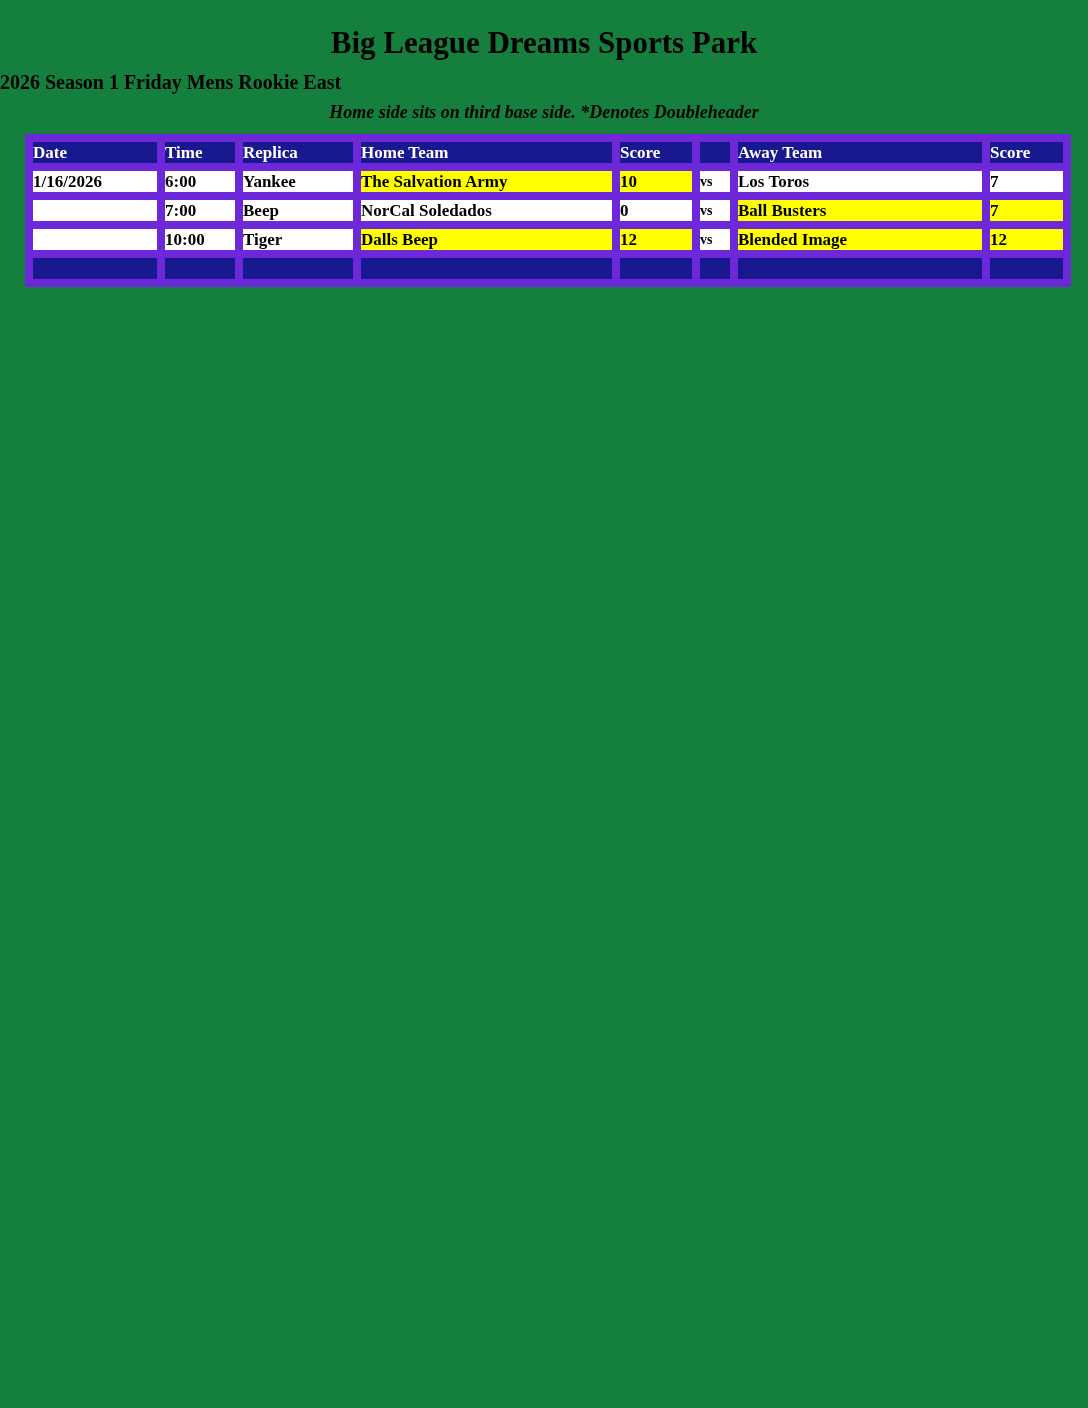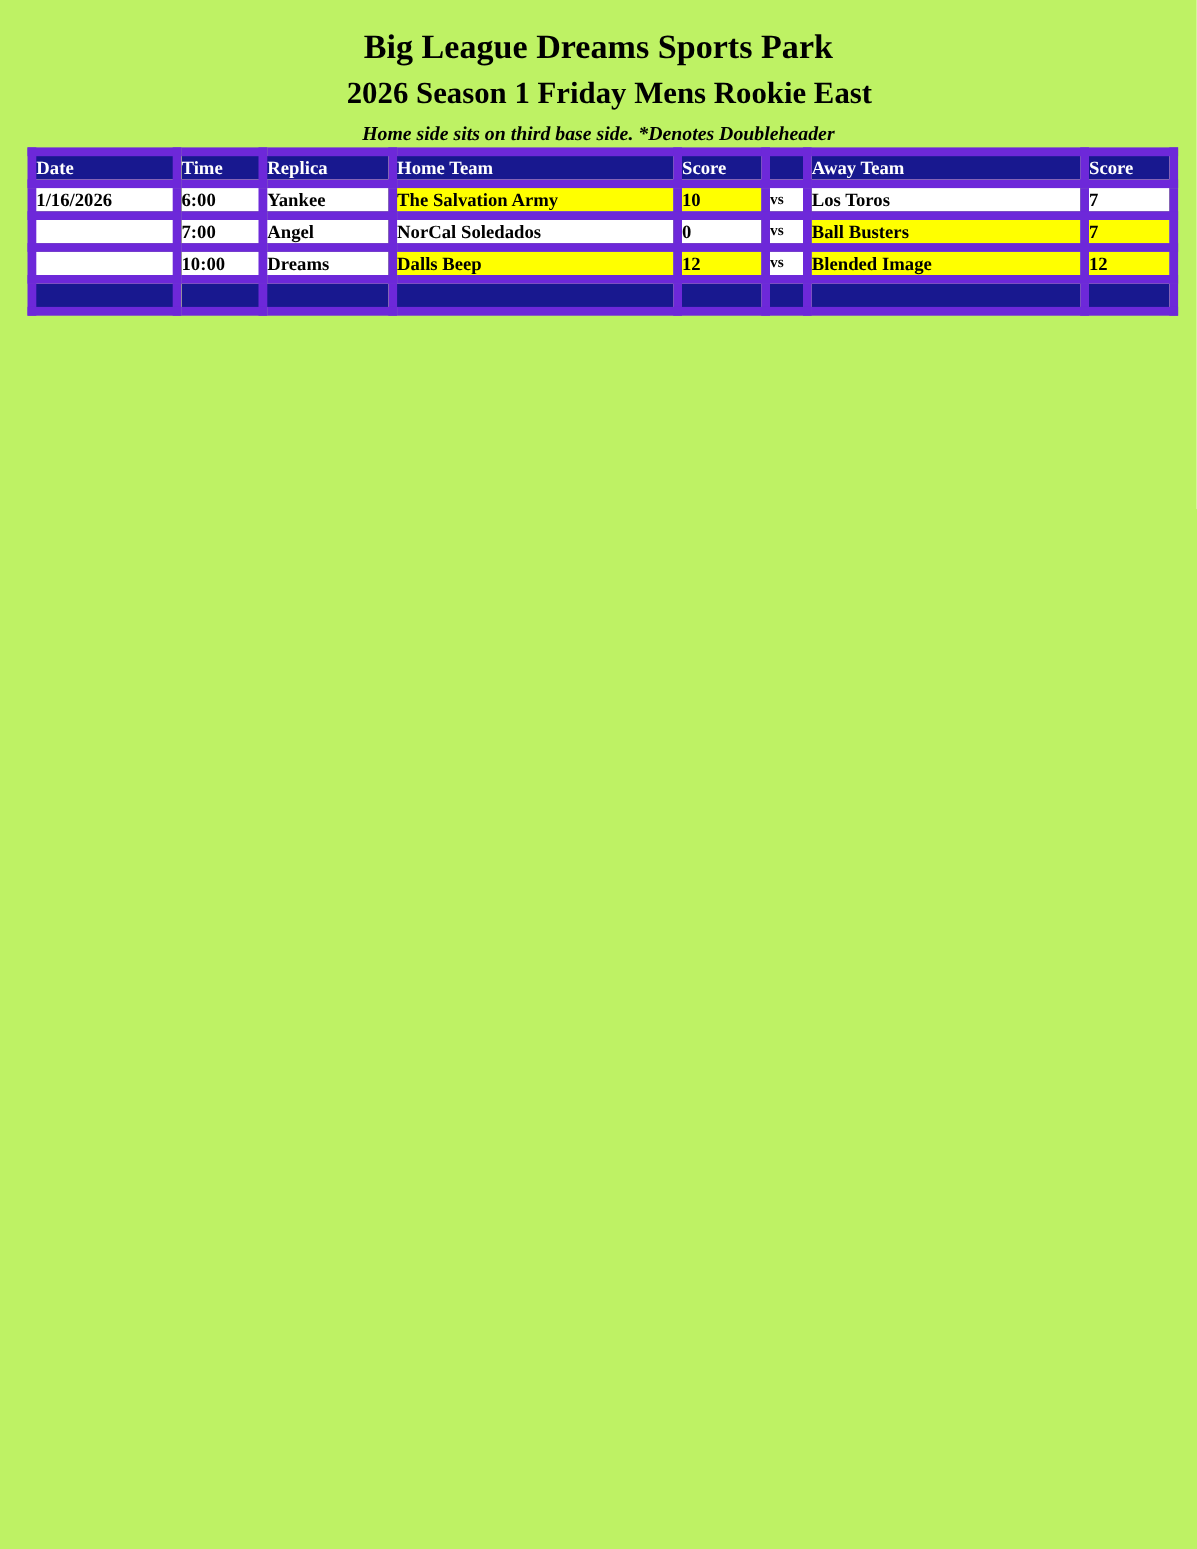--- a/index.html
+++ b/index.html
@@ -4,40 +4,38 @@
 <style>
   html, body {
     margin: 0;
     padding: 0;
     background: #ffffff;
   }
   .page {
     position: relative;
     width: 1088px;
     height: 1408px;
-    background: #bef264;
+    background: #15803d;
     font-family: "Liberation Serif", serif;
     overflow: hidden;
   }
   .title {
     margin: 26px 0 0 0;
     text-align: center;
     font-size: 31px;
     font-weight: bold;
     color: #000000;
     line-height: 1.1;
   }
   .subtitle {
     margin: 11px 0 0 0;
-    text-align: center;
-    font-size: 28px;
+    font-size: 20px;
     font-weight: bold;
     color: #000000;
     line-height: 1.1;
-    padding-left: 20px;
   }
   .note {
     margin: 10px 0 0 0;
     text-align: center;
     font-size: 18px;
     font-weight: bold;
     font-style: italic;
     color: #000000;
     line-height: 1.1;
   }
@@ -117,31 +115,31 @@
         <td>Yankee</td>
         <td class="hl">The Salvation Army</td>
         <td class="hl">10</td>
         <td class="vs-cell">vs</td>
         <td>Los Toros</td>
         <td>7</td>
       </tr>
       <tr>
         <td></td>
         <td>7:00</td>
-        <td>Angel</td>
+        <td>Beep</td>
         <td>NorCal Soledados</td>
         <td>0</td>
         <td class="vs-cell">vs</td>
         <td class="hl">Ball Busters</td>
         <td class="hl">7</td>
       </tr>
       <tr>
         <td></td>
         <td>10:00</td>
-        <td>Dreams</td>
+        <td>Tiger</td>
         <td class="hl">Dalls Beep</td>
         <td class="hl">12</td>
         <td class="vs-cell">vs</td>
         <td class="hl">Blended Image</td>
         <td class="hl">12</td>
       </tr>
       <tr>
         <td class="navy"></td>
         <td class="navy"></td>
         <td class="navy"></td>

